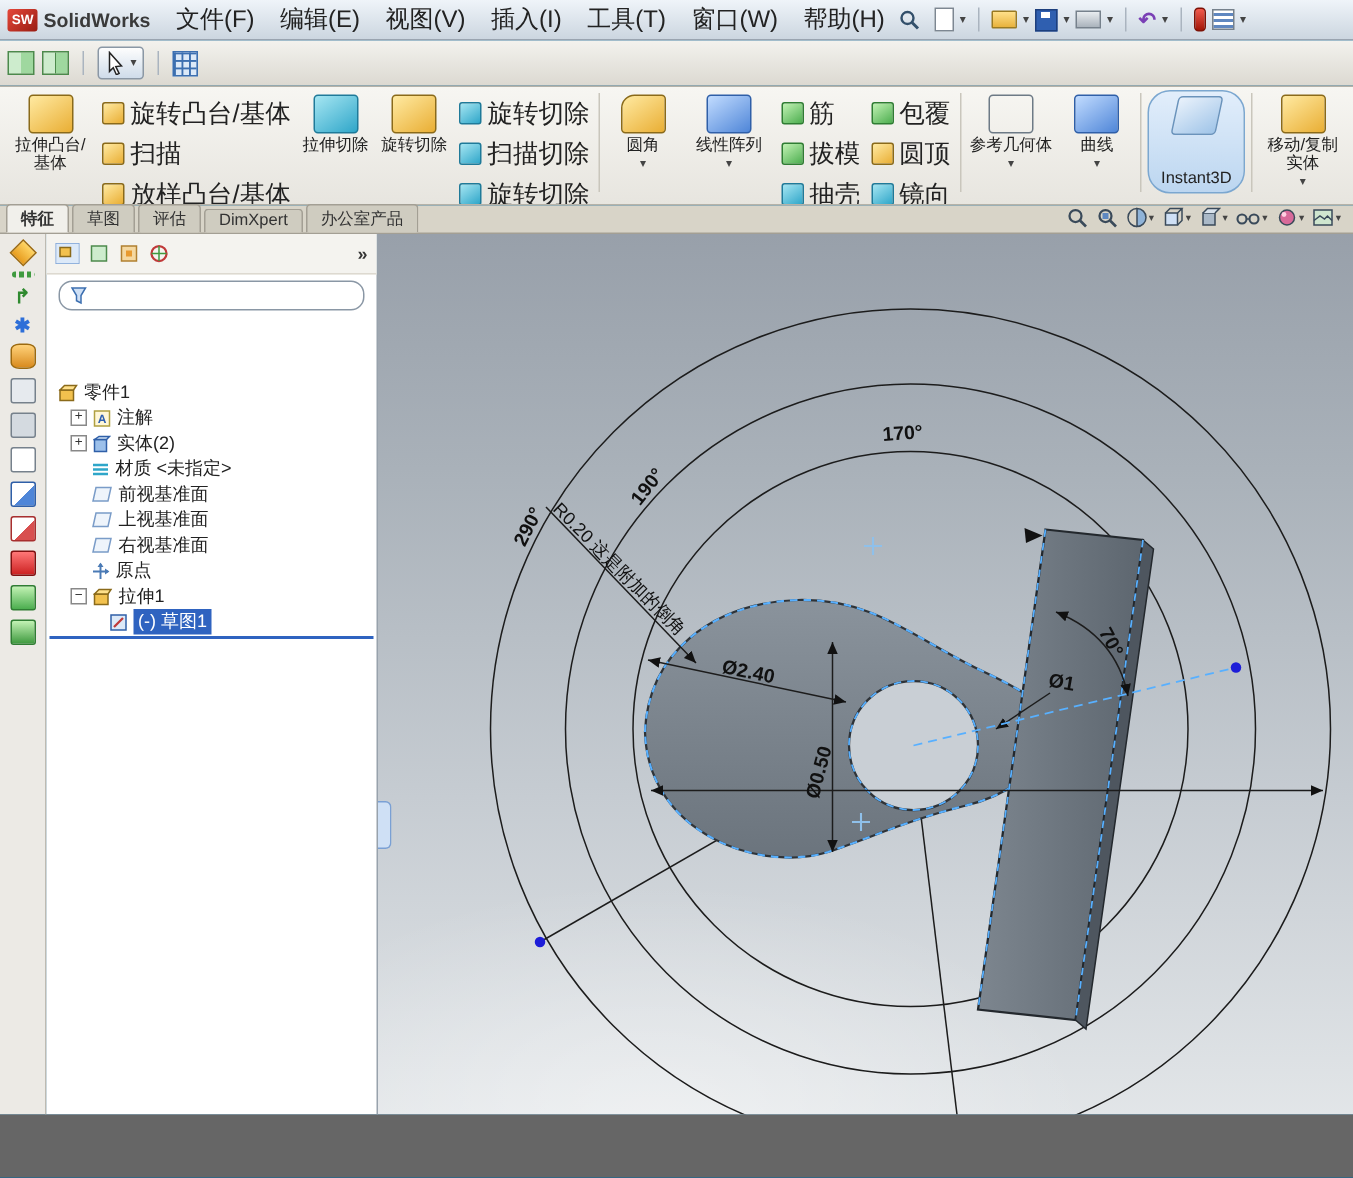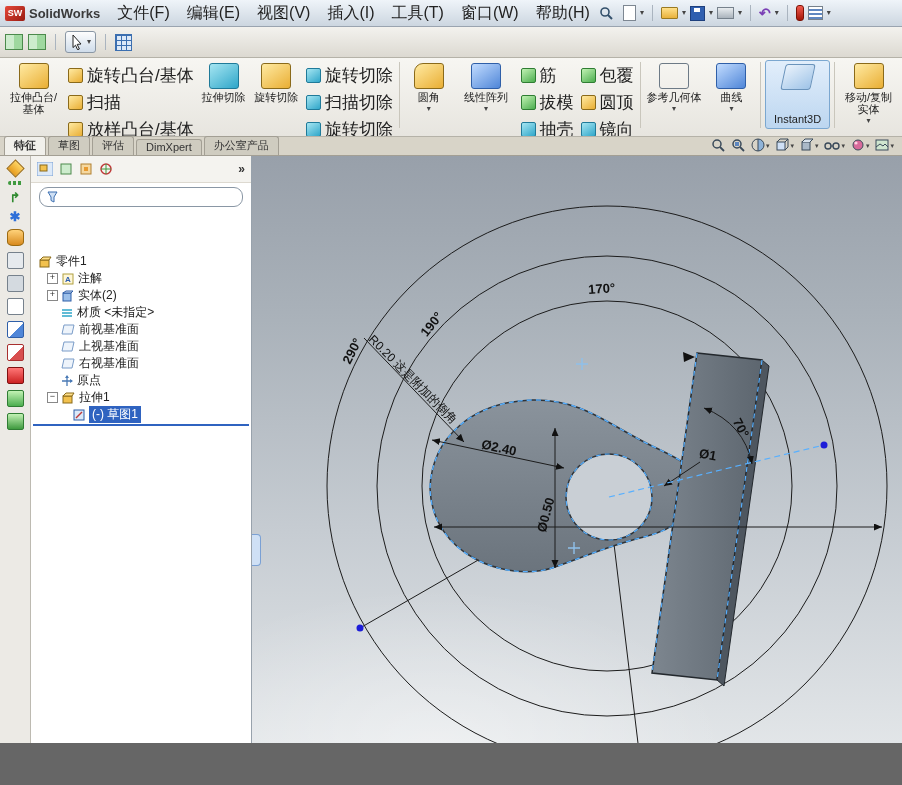--- a/index.html
+++ b/index.html
@@ -47,21 +47,21 @@
   .rb-sm{display:flex;align-items:center;gap:4px;font-size:17px;white-space:nowrap;}
   .bi{width:28px;height:24px;border-radius:3px;border:1px solid #8a6a1a;}
   .si{width:13px;height:13px;border-radius:2px;border:1px solid #8a6a1a;flex:0 0 auto;}
   .c-gold{background:linear-gradient(145deg,#ffeaa2,#e9ae34);}
   .c-teal{background:linear-gradient(145deg,#a6e6f2,#2fa6c9);border-color:#1f7a99;}
   .c-green{background:linear-gradient(145deg,#c2f2b4,#4cae4f);border-color:#2f7d33;}
   .c-blue{background:linear-gradient(145deg,#c2dcff,#4f86d8);border-color:#2f5fa8;}
   .c-gray{background:linear-gradient(145deg,#eceff2,#98a5b1;);border-color:#6d7a86;}
   .c-rule{background:linear-gradient(145deg,#eaf2fb,#9fc4e8);border-color:#6a93bb;transform:skewX(-12deg);}
   .rb-sep{width:1px;height:66px;background:#c9c6bc;margin:2px 1px;}
-  .instant3d{background:linear-gradient(#e2eefb,#bcd6f0);border:1px solid #7ba7d0;border-radius:3px;width:62px;gap:23px;}
+  .instant3d{background:linear-gradient(#e2eefb,#bcd6f0);border:1px solid #7ba7d0;border-radius:15px;width:62px;gap:23px;}
 
   
   .tabrow{height:18px;background:#d8d4c8;border-bottom:1px solid #a39f94;display:flex;align-items:flex-end;
           padding-left:4px;position:relative;}
   .tab{padding:1px 9px 2px;font-size:11px;margin-right:2px;border:1px solid #a39f94;border-bottom:none;
        border-radius:3px 3px 0 0;background:#cfccc0;color:#333;white-space:nowrap;}
   .tab.active{background:#f1f0eb;font-weight:bold;}
   .hud{position:absolute;right:8px;top:1px;display:flex;align-items:center;gap:6px;}
   .hud .caret{font-size:7px;}
   .hud-item{display:flex;align-items:center;gap:1px;}

